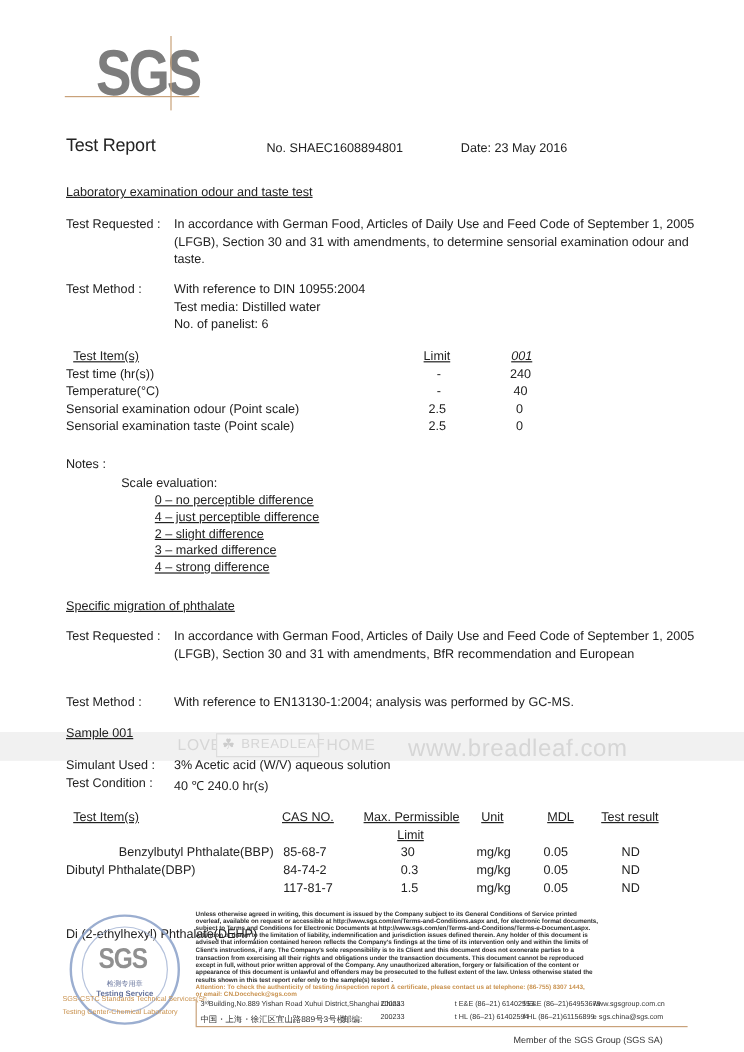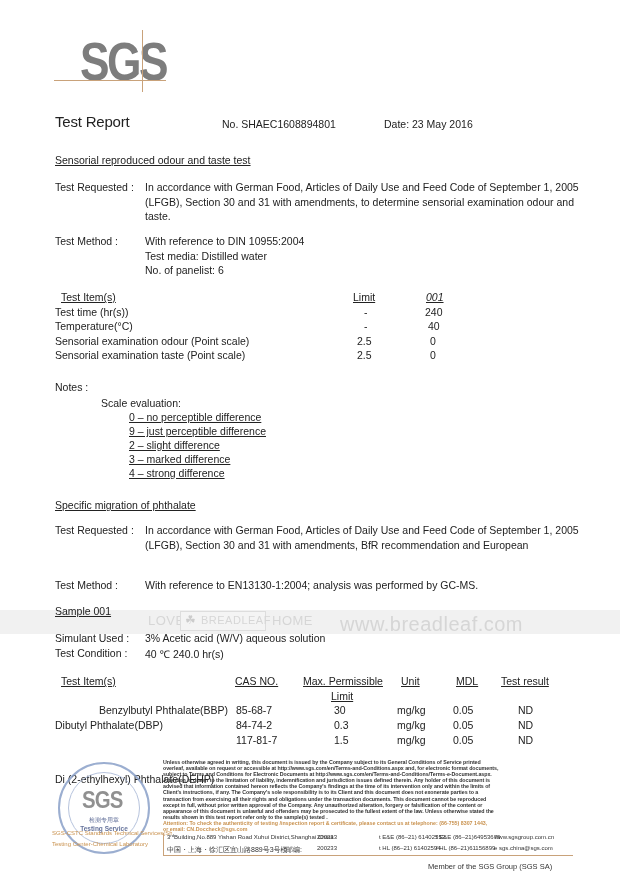--- a/index.html
+++ b/index.html
@@ -38,21 +38,21 @@
 <div class="abs logo">
   <div class="logo-text">SGS</div>
   <div class="logo-h"></div>
   <div class="logo-v"></div>
 </div>
 
 <div class="abs title">Test Report</div>
 <div class="abs repno">No. SHAEC1608894801</div>
 <div class="abs repdate">Date: 23 May 2016</div>
 
-<div class="abs sec u" style="left:55px; top:154px;">Sensorial reproduced odour and taste test</div>
+<div class="abs sec u" style="left:55px; top:154px;">Laboratory examination odour and taste test</div>
 
 <div class="abs label" style="left:55px; top:181px;">Test Requested :</div>
 <div class="abs para" style="left:145px; top:180px; width:450px;">
   <div>In accordance with German Food, Articles of Daily Use and Feed Code of September 1, 2005</div>
   <div>(LFGB), Section 30 and 31 with amendments, to determine sensorial examination odour and</div>
   <div>taste.</div>
 </div>
 
 <div class="abs label" style="left:55px; top:235px;">Test Method :</div>
 <div class="abs para" style="left:145px; top:234px; width:400px;">
@@ -86,21 +86,21 @@
     <span class="abs" style="left:0;">Sensorial examination taste (Point scale)</span>
     <span class="abs" style="left:302px;">2.5</span>
     <span class="abs" style="left:375px;">0</span>
   </div>
 </div>
 
 <div class="abs label" style="left:55px; top:381px;">Notes :</div>
 <div class="abs label" style="left:101px; top:397px;">Scale evaluation:</div>
 <div class="abs para" style="left:129px; top:410px; line-height:14px;text-decoration:underline;">
   <div>0 – no perceptible difference</div>
-  <div>9 – just perceptible difference</div>
+  <div>4 – just perceptible difference</div>
   <div>2 – slight difference</div>
   <div>3 – marked difference</div>
   <div>4 – strong difference</div>
 </div>
 
 <div class="abs sec u" style="left:55px; top:499px;">Specific migration of phthalate</div>
 
 <div class="abs label" style="left:55px; top:524px;">Test Requested :</div>
 <div class="abs para" style="left:145px; top:523px; width:455px;">
   <div>In accordance with German Food, Articles of Daily Use and Feed Code of September 1, 2005</div>

